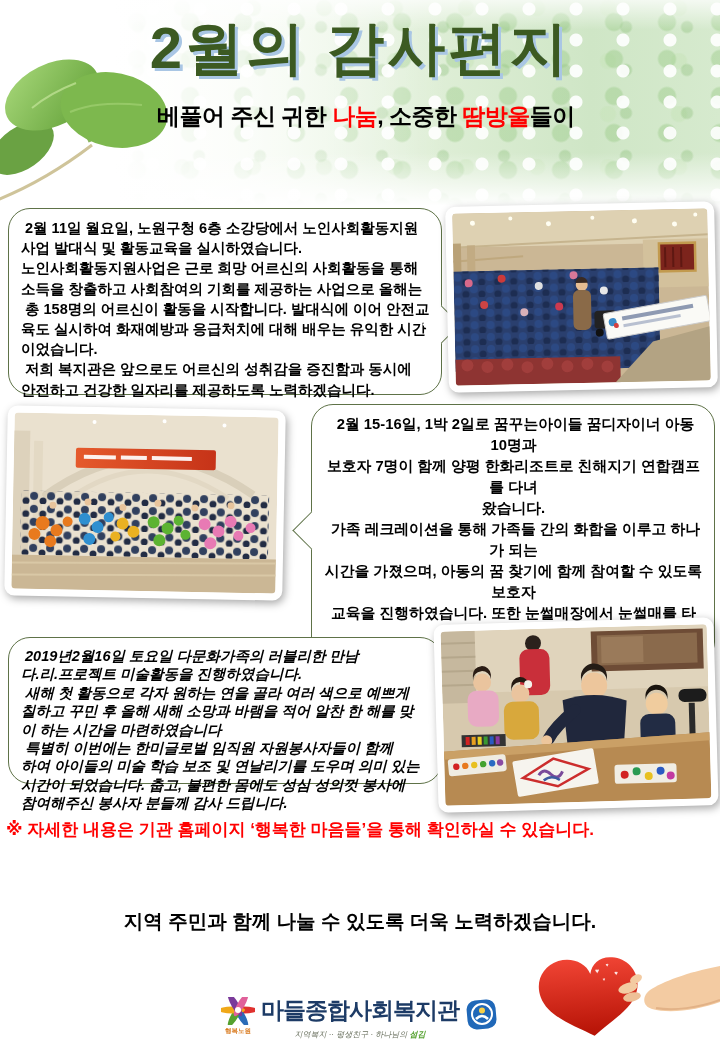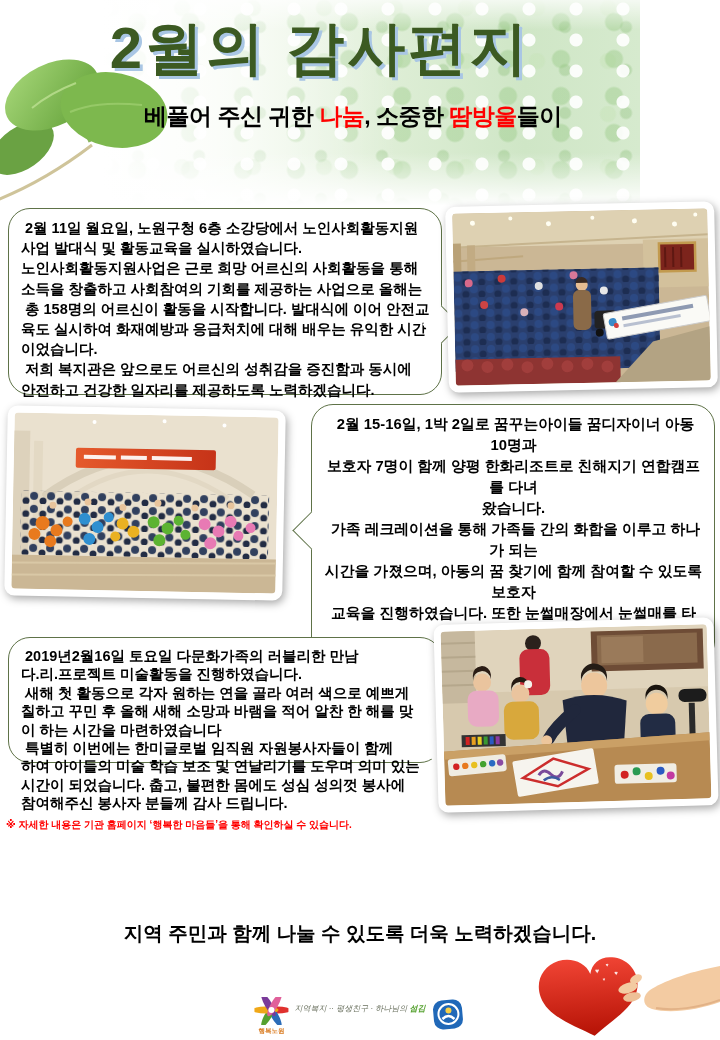--- a/index.html
+++ b/index.html
@@ -3,78 +3,78 @@
 <meta charset="utf-8">
 <style>
   html,body { margin:0; padding:0; background:#888; }
   .page {
     position:relative; width:720px; height:1040px; margin:0 auto;
     background:#ffffff; overflow:hidden;
     font-family:"Liberation Sans","DejaVu Sans",sans-serif;
   }
   
   .header-band {
-    position:absolute; left:0; top:0; width:640px; height:212px;
+    position:absolute; left:0; top:0; width:720px; height:212px;
     background:
       linear-gradient(to bottom, rgba(255,255,255,.75) 0%, rgba(255,255,255,0) 14%, rgba(255,255,255,0) 72%, #ffffff 97%),
       linear-gradient(to right, #ffffff 0%, #ffffff 16%, rgba(255,255,255,.55) 38%, rgba(255,255,255,0) 62%),
       radial-gradient(circle 7px at 12px 9px, rgba(255,255,255,.9) 0 6px, transparent 7px),
       radial-gradient(circle 9px at 31px 22px, rgba(146,198,126,.38) 0 8px, transparent 10px),
       radial-gradient(circle 6px at 16px 27px, rgba(118,178,98,.28) 0 5px, transparent 7px),
       radial-gradient(circle 8px at 40px 8px, rgba(200,228,186,.55) 0 7px, transparent 9px),
       linear-gradient(to right, #ffffff 0%, #f4faf0 34%, #e0efd8 58%, #cfe6c6 82%, #d6eace 100%);
     background-size:100% 100%, 100% 100%, 47px 31px, 53px 37px, 61px 43px, 71px 53px, 100% 100%;
   }
   .title {
     position:absolute; left:0; right:0; top:10px; margin:0;
     text-align:center; font-size:58px; font-weight:bold; letter-spacing:3px;
     color:#3c5a22; text-shadow:3px 3px 0 #a9c6e4;
   }
   .subtitle {
-    position:absolute; left:144px; top:101px; width:540px;
+    position:absolute; left:157px; top:101px; width:540px;
     font-size:23px; font-weight:bold; color:#000; line-height:30px; letter-spacing:-0.5px;
   }
   .red-text { color:#ff0000; }
   .clover { position:absolute; left:-8px; top:50px; width:195px; height:155px; }
   
   .bubble {
     position:absolute; background:#fff; border:1.5px solid #5e7247; border-radius:22px;
     padding:9px 11px 6px 12px; box-sizing:border-box;
   }
   .bubble-text { margin:0; white-space:pre-line; font-weight:bold; color:#000000; font-size:14.5px; }
   .b1 { left:8px;  top:208px; width:434px; height:187px; }
   .b1 .bubble-text { line-height:20.2px; }
   .b2 { left:311px; top:404px; width:404px; height:260px;text-align:center; }
   .b2 .bubble-text { line-height:21px; font-size:14.8px; }
-  .b3 { left:8px;  top:637px; width:434px; height:126px; }
+  .b3 { left:8px;  top:637px; width:434px; height:147px;font-style:italic; }
   .b3 .bubble-text { line-height:18.4px; }
   .tail {
     position:absolute; width:26px; height:26px; background:#fff; transform:rotate(45deg);
   }
   .tail-right { right:-14px; border-top:1.5px solid #5e7247; border-right:1.5px solid #5e7247; }
   .tail-left  { left:-14px;  border-bottom:1.5px solid #5e7247; border-left:1.5px solid #5e7247; }
   .t1 { top:102px; } .t2 { top:112px; } .t3 { top:98px; }
   
   .photo {
     position:absolute; margin:0; background:#fff; padding:7px; border-radius:10px;
     box-shadow:2px 3px 8px rgba(0,0,0,.35);
   }
   .photo svg { display:block; border-radius:4px; }
   .p1 { left:447px; top:204px; transform:rotate(-1.2deg); }
   .p2 { left:6px;   top:408px; transform:rotate(1.1deg); }
   .p3 { left:436px; top:621px; transform:rotate(-1.6deg); }
   
   .footer-note {
-    position:absolute; left:6px; top:818px; font-size:10px; font-weight:bold; color:#ff0000;
+    position:absolute; left:6px; top:818px; font-size:17px; font-weight:bold; color:#ff0000;
   }
   .closing {
     position:absolute; left:0; right:0; top:880px; text-align:center;
     font-size:19.5px; font-weight:bold; color:#000;
   }
-  .closing .line2 { margin-top:40px; }
+  .closing .line2 { margin-top:28px; }
   .logo-row {
     position:absolute; left:50%; top:997px; transform:translateX(-50%);
     display:flex; align-items:flex-start; gap:6px; white-space:nowrap;
   }
   .pinwheel-wrap { text-align:center; }
   .pinwheel-label { font-size:6.5px; font-weight:bold; color:#d97a1e; margin-top:-2px; }
   .org-name { font-size:23px; font-weight:800; color:#1d3b66; letter-spacing:-1px; line-height:26px; }
   .slogan { font-size:8px; font-style:italic; color:#6b7260; text-align:center; margin-top:6px; }
   .slogan-accent { color:#55a12f; font-weight:bold; }
   .heart-hand { position:absolute; right:0; top:950px; width:190px; height:90px; }
@@ -357,20 +357,21 @@
           <ellipse rx="13" ry="3.6" transform="rotate(120)" cx="6" fill="#55a12f"></ellipse>
           <ellipse rx="13" ry="3.6" transform="rotate(180)" cx="6" fill="#f0a818"></ellipse>
           <ellipse rx="13" ry="3.6" transform="rotate(240)" cx="6" fill="#7a3a9a"></ellipse>
           <ellipse rx="13" ry="3.6" transform="rotate(300)" cx="6" fill="#e0609a"></ellipse>
           <circle r="3" fill="#ffffff"></circle>
         </g>
       </svg>
       <div class="pinwheel-label">행복노원</div>
     </div>
     <div>
+      <div class="org-name">마들종합사회복지관</div>
       <div class="slogan"><span>지역복지 ·· 평생친구 · 하나님의</span> <span class="slogan-accent">섬김</span></div>
     </div>
     <svg width="34" height="34" viewBox="0 0 34 34">
       <rect x="2" y="3" width="29" height="29" rx="9" fill="#2068b8" transform="rotate(-5 16 17)"></rect>
       <circle cx="17" cy="17" r="10" stroke="#ffffff" stroke-width="2" fill="none"></circle>
       <circle cx="17" cy="13.5" r="3" fill="#f8d048"></circle>
       <path d="M11,22 Q17,16 23,22" stroke="#ffffff" stroke-width="2.5" fill="none"></path>
     </svg>
   </div>
 

